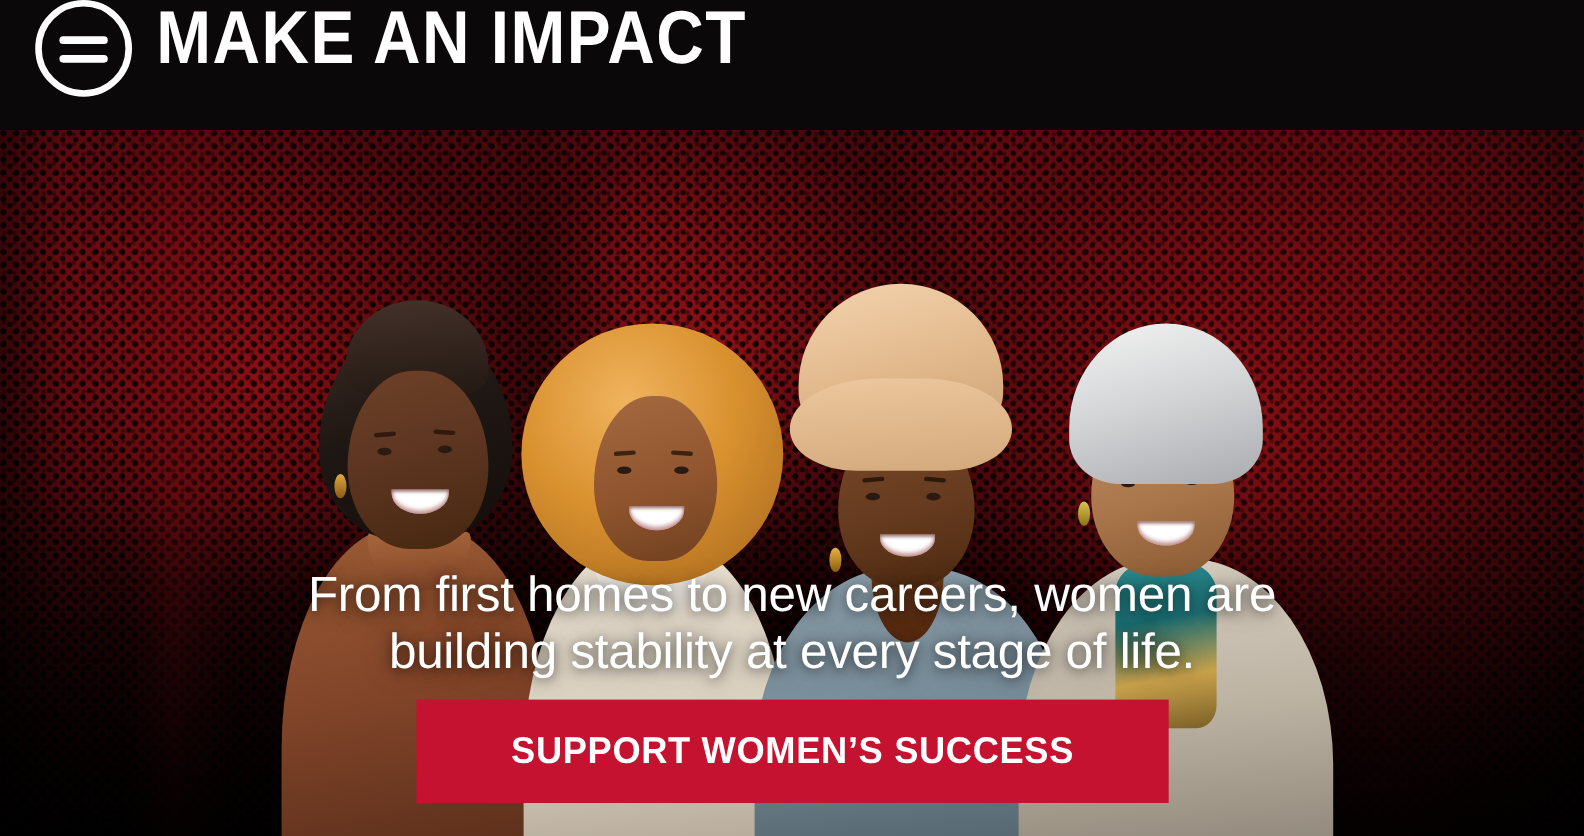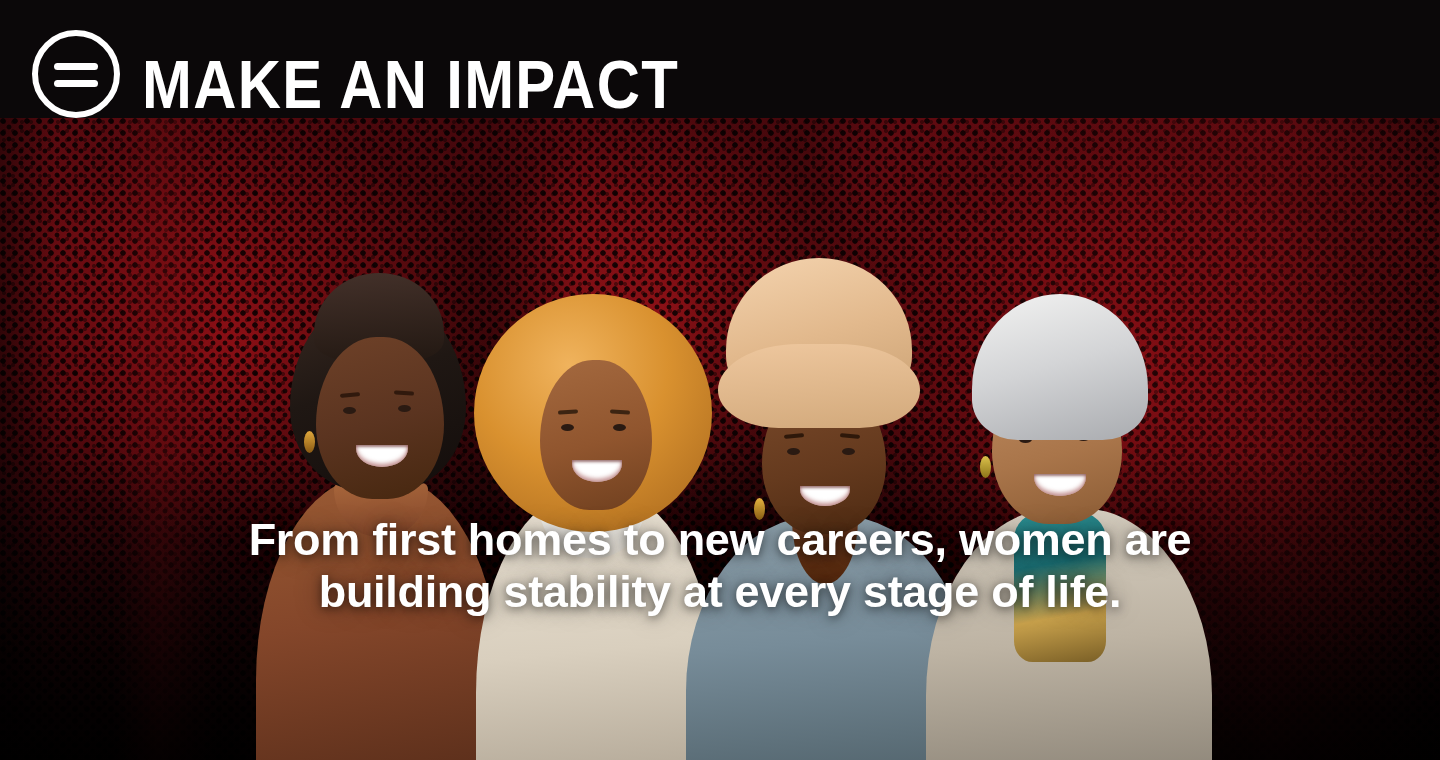--- a/index.html
+++ b/index.html
@@ -16,21 +16,21 @@
     position:relative;
     width:1440px; height:760px;
     overflow:hidden;
   }
 
   
   .topbar {
     position:absolute; left:0; top:0;
     width:1440px; height:118px;
     background:#0b0809;
-    display:flex; align-items:flex-end;
+    display:flex; align-items:flex-start;
     padding-left:32px;
     z-index:60;
   }
   .equal-mark {
     width:88px; height:88px;
     flex:0 0 88px;
     position:relative;
     margin-right:22px;
   }
   .equal-mark .ring {
@@ -219,21 +219,21 @@
   }
 
   
   .subhead {
     position:absolute;
     left:0; right:0; top:396px;
     z-index:45;
     text-align:center;
     color:#ffffff;
     font-size:45px;
-    font-weight:700;
+    font-weight:400;
     line-height:1.16;
     letter-spacing:-0.3px;
     padding:0 160px;
     text-shadow:0 2px 10px rgba(0,0,0,0.55), 0 0 26px rgba(0,0,0,0.4);
   }
   .subhead .ln { display:block; }
 
   
   .cta-wrap {
     position:absolute;
@@ -338,15 +338,18 @@
     </div>
 
     <div class="hero-vignette"></div>
 
 
     <div class="subhead">
       <span class="ln">From first homes to new careers, women are</span>
       <span class="ln">building stability at every stage of life.</span>
     </div>
 
+    <div class="cta-wrap">
+      <button class="cta">SUPPORT WOMEN’S SUCCESS</button>
+    </div>
 
   </div>
 </div>
 
 </body></html>

